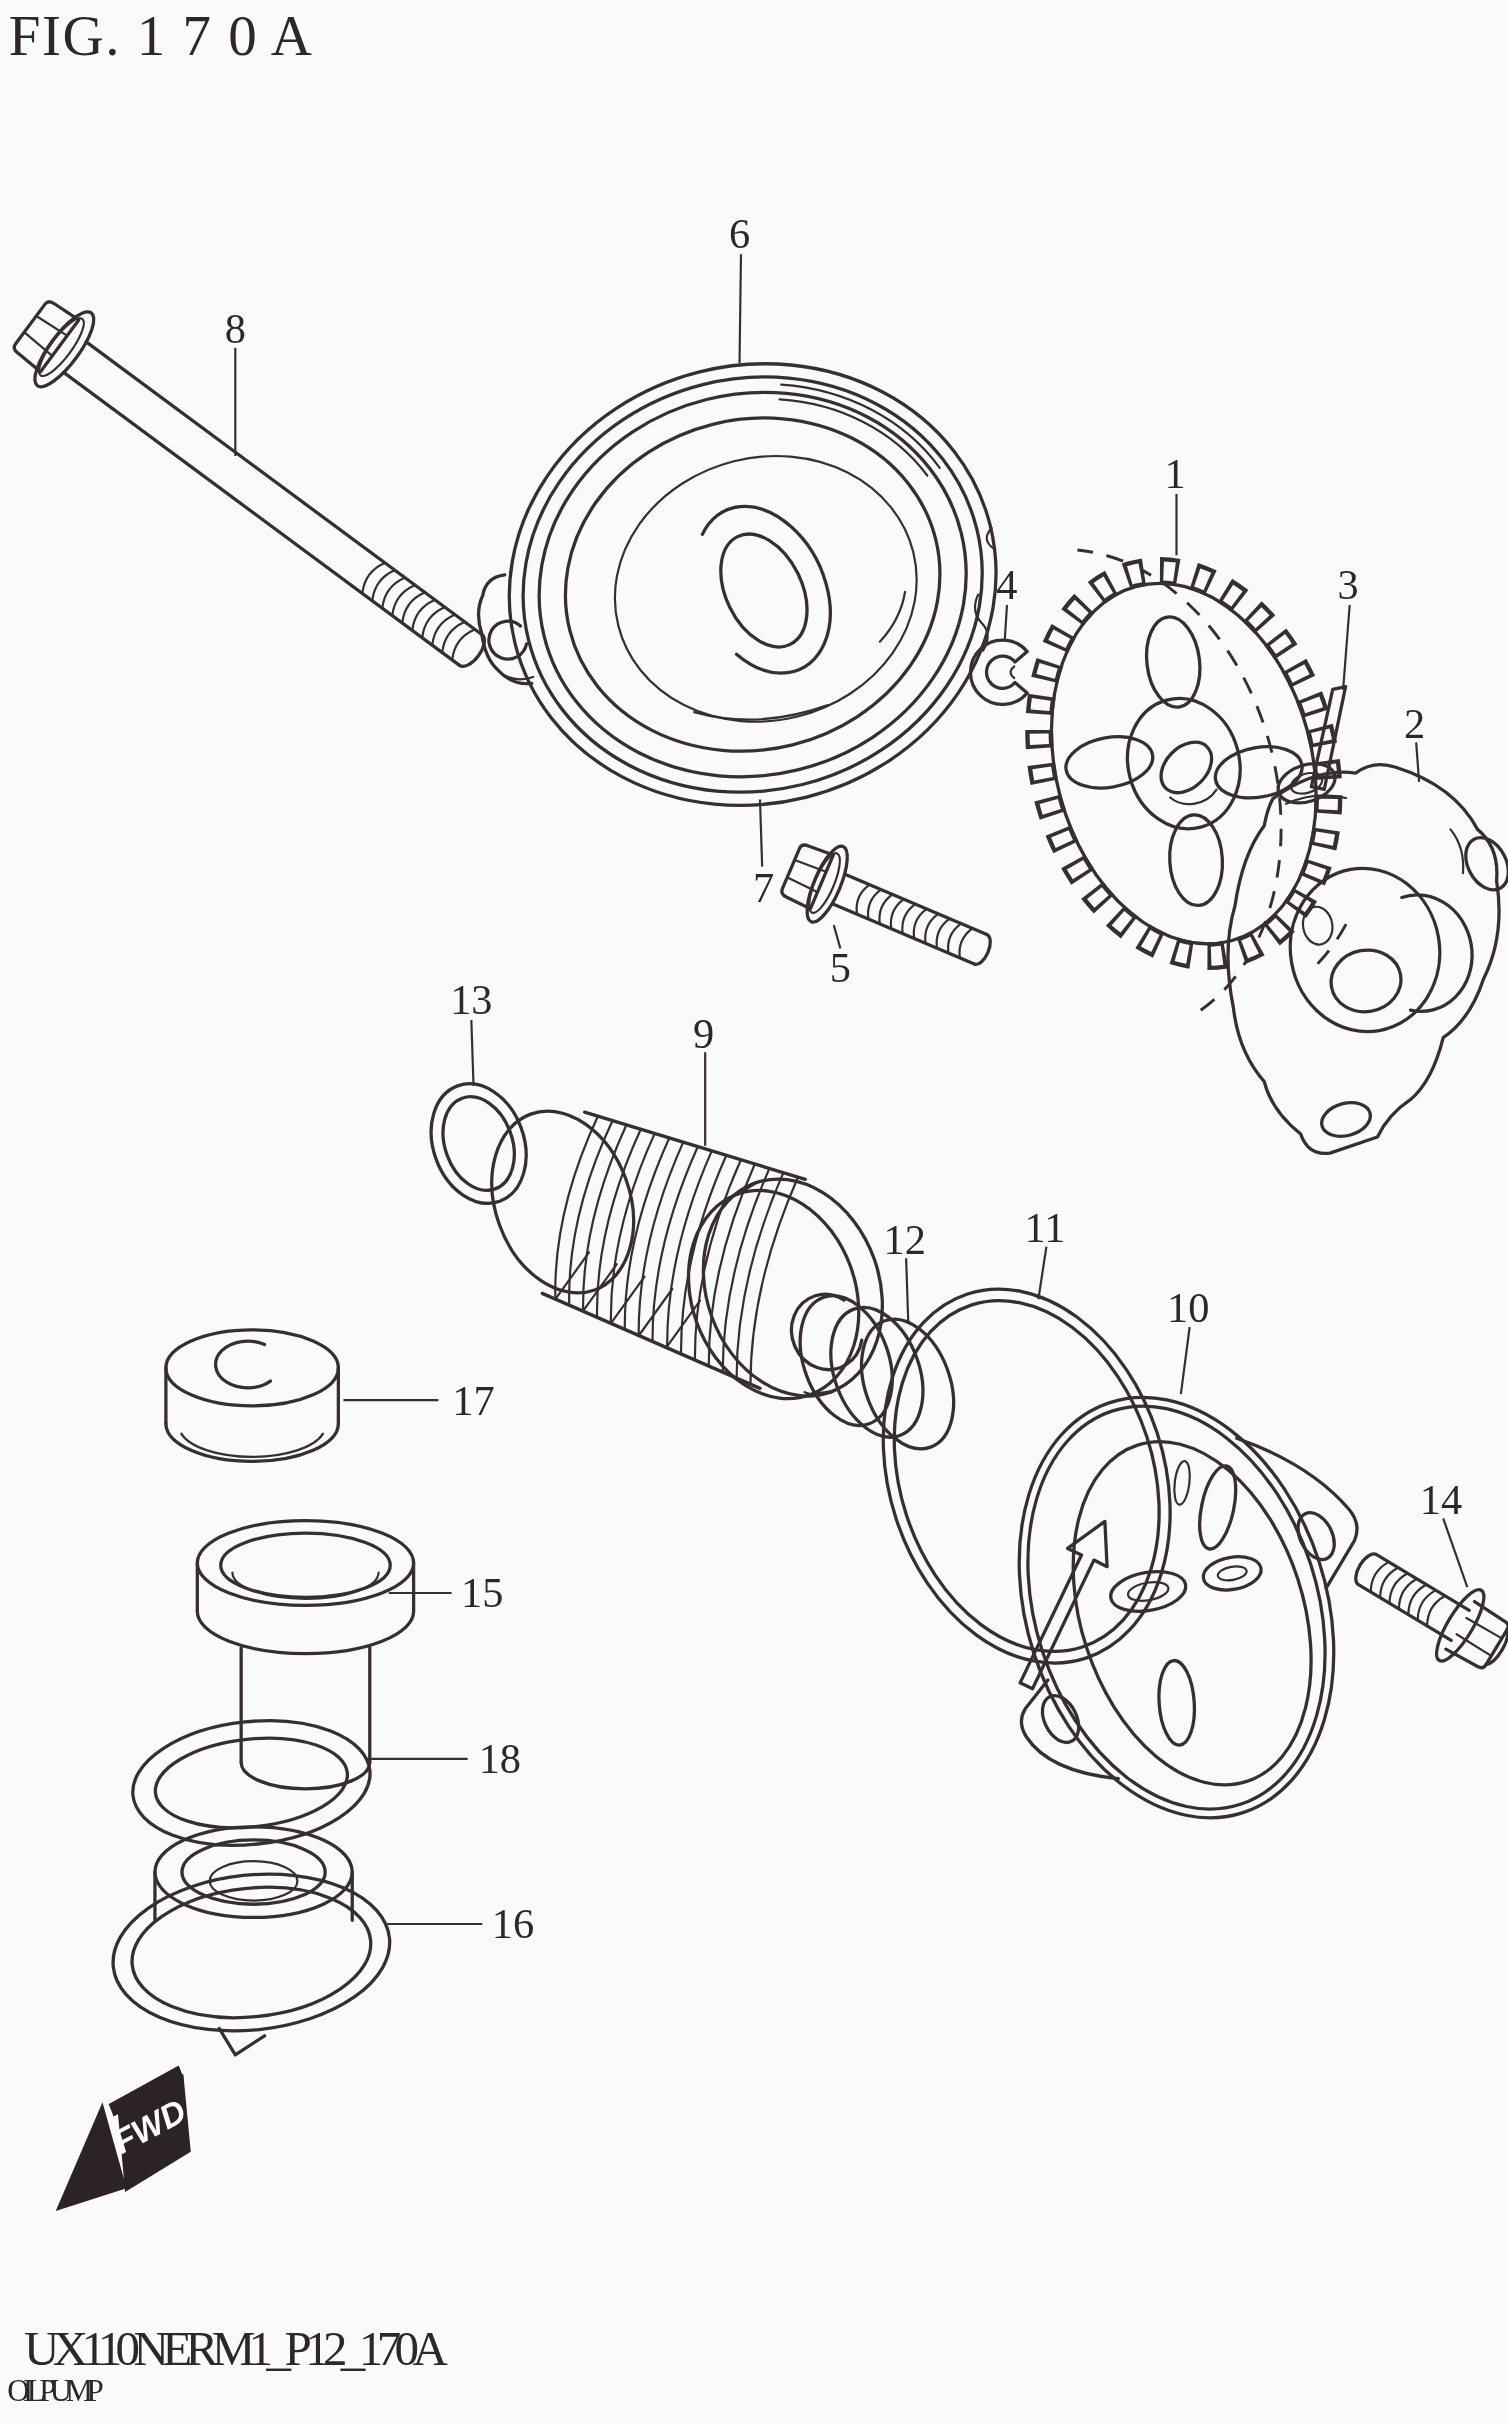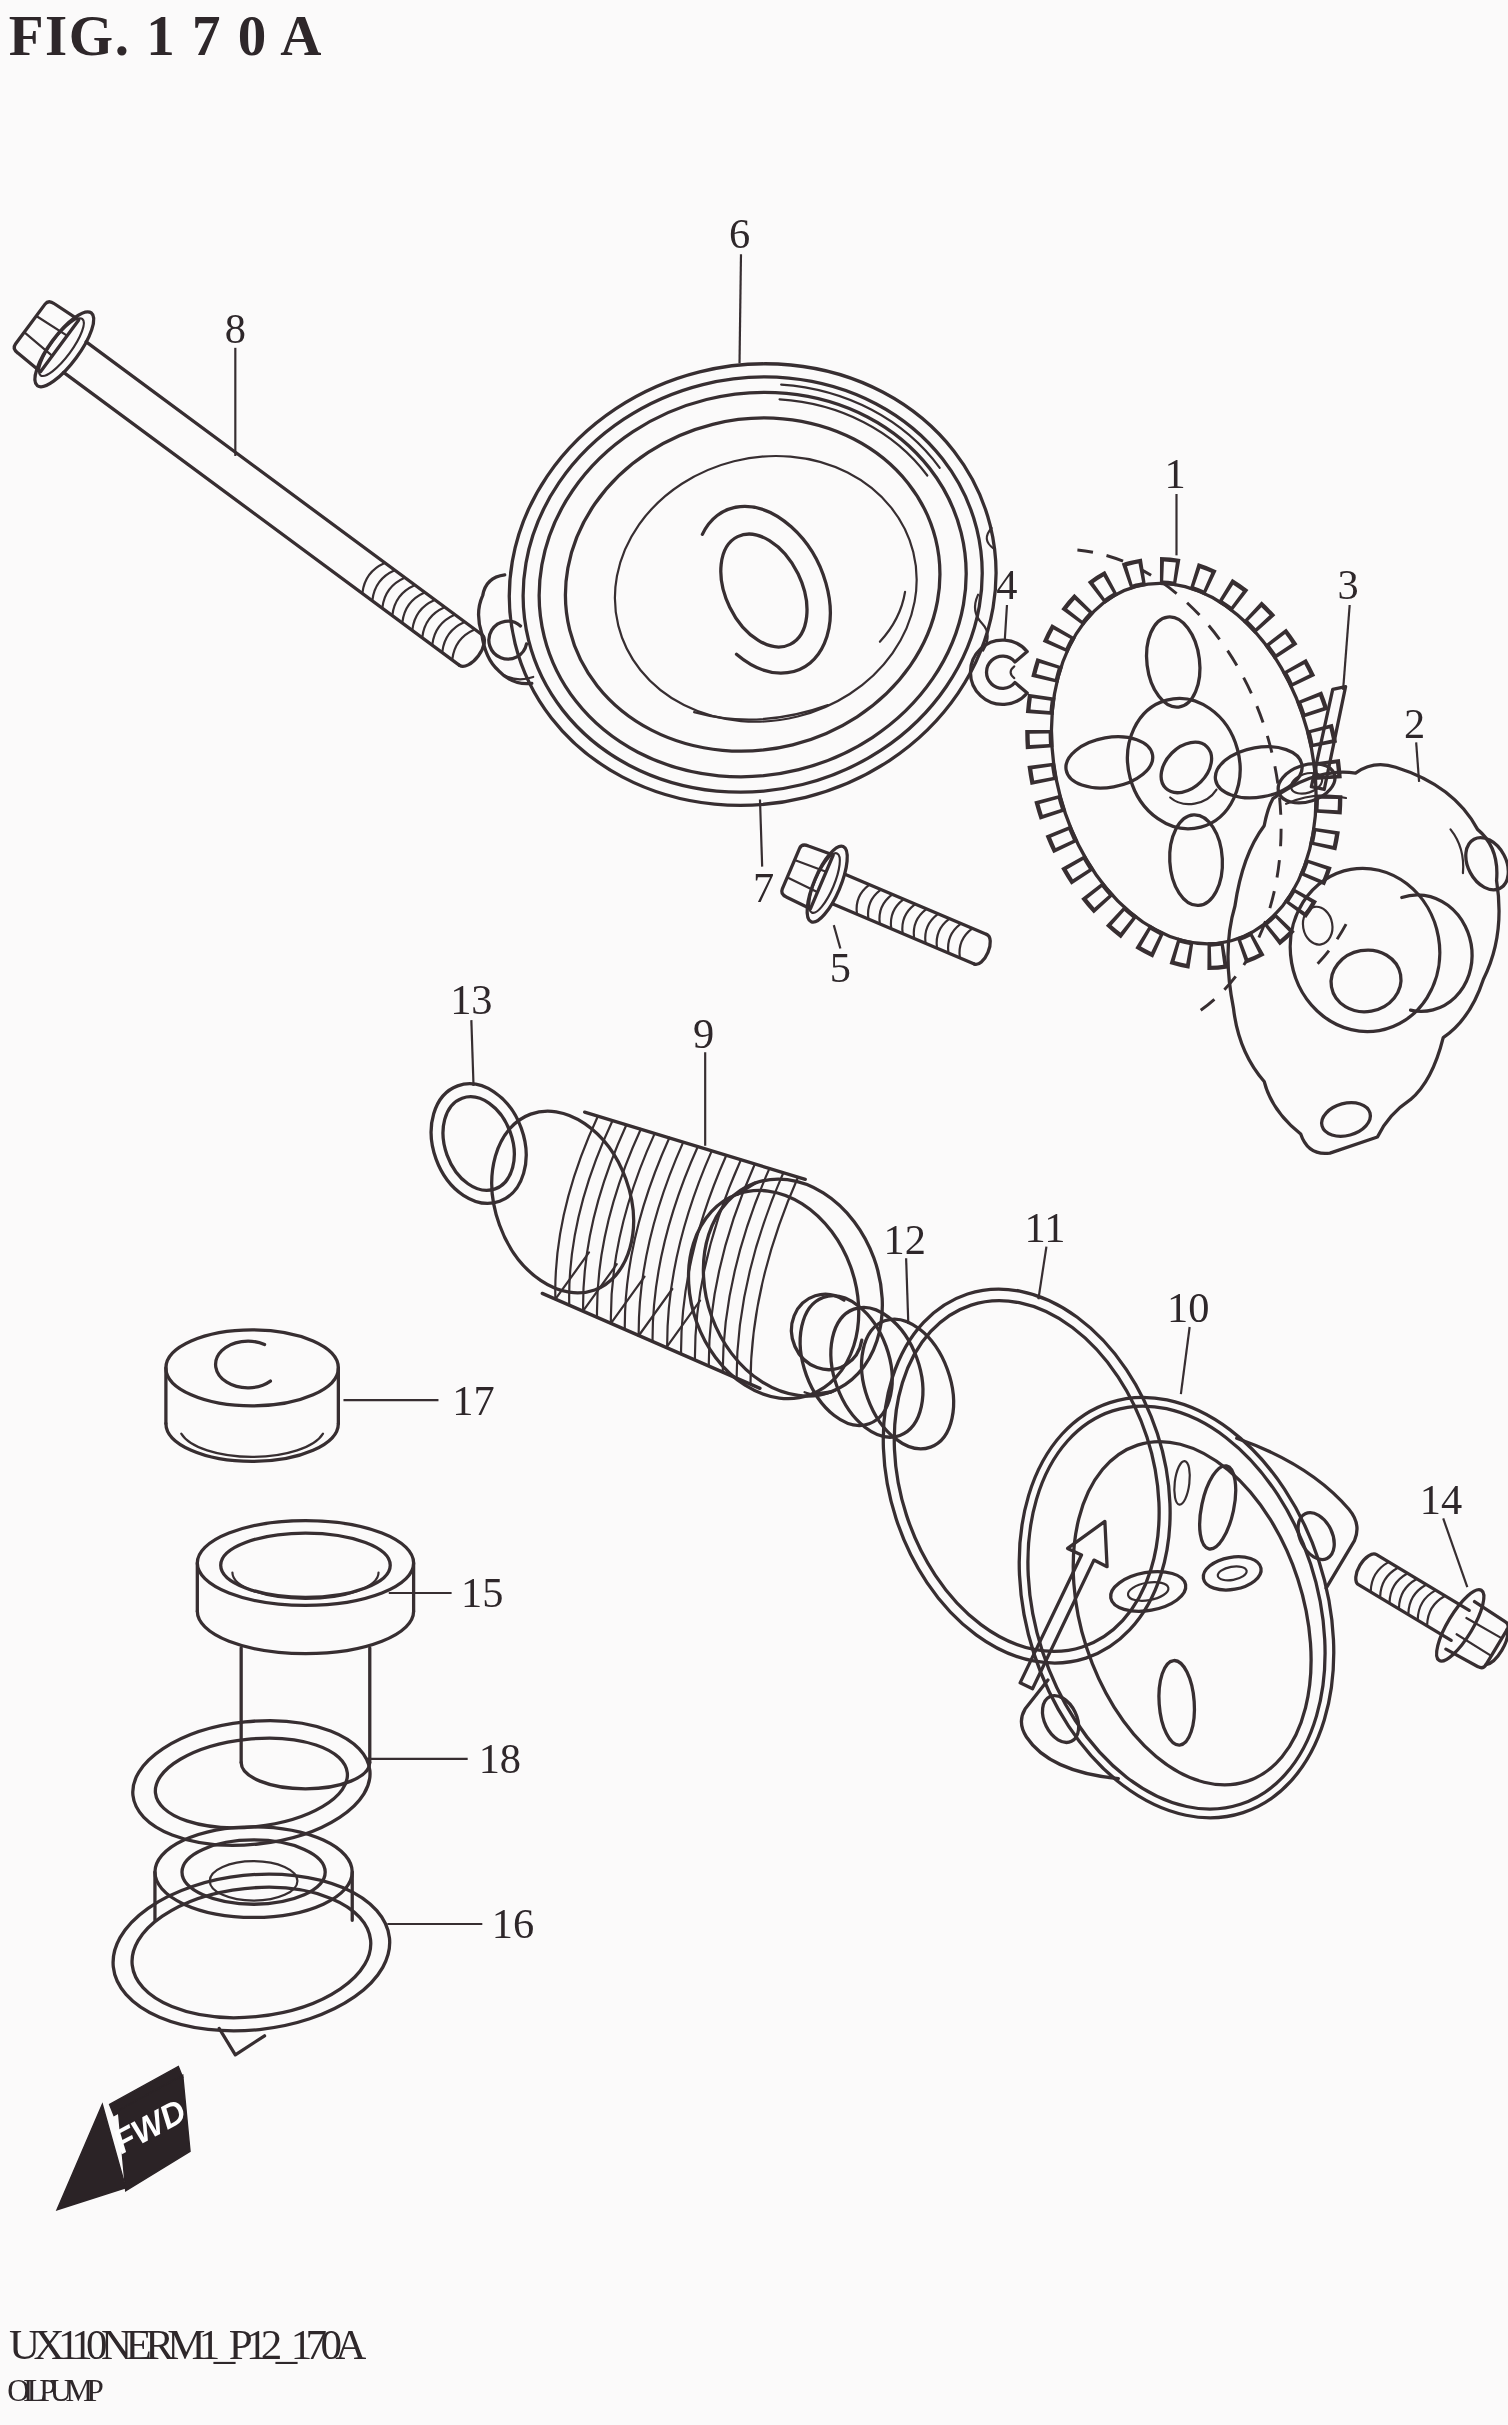--- a/index.html
+++ b/index.html
@@ -1,22 +1,22 @@
 <!DOCTYPE html>
 <html style="--background: #fbfafa; --line: #372e31; --text: #2e272a; --fwd-fill: #2b2326; --fwd-text: #ffffff;font-size:11.7px"><head>
 <meta charset="utf-8">
 <style>
   :root{
     --background:#fbfafa; --line:#372e31; --text:#2e272a; --fwd-fill:#2b2326; --fwd-text:#ffffff;
   }
   html,body{margin:0;padding:0;background:#888;}
   .page{position:relative;width:1509px;height:2426px;background:var(--background);overflow:hidden;
         font-family:"Liberation Serif", serif;color:var(--text);}
-  .figure-title{position:absolute;left:8.8px;top:2.9px;font-size:57px;font-weight:bold;letter-spacing:1.5px;white-space:pre;}
-  .footer-code{position:absolute;left:9px;top:2320px;font-size:43px;letter-spacing:-6.6px;white-space:pre;text-align:right;}
+  .figure-title{position:absolute;left:8.8px;top:2.9px;font-size:57px;font-weight:normal;letter-spacing:1.5px;white-space:pre;}
+  .footer-code{position:absolute;left:24px;top:2320px;font-size:49px;letter-spacing:-6.6px;white-space:pre;text-align:right;}
   .footer-caption{position:absolute;left:7.3px;top:2373px;font-size:31px;letter-spacing:-6.6px;white-space:pre;}
   svg.diagram{position:absolute;left:0;top:0;}
   .ln{stroke:var(--line);stroke-width:4.5;fill:none;stroke-linecap:round;stroke-linejoin:round;}
   .thin{stroke:var(--line);stroke-width:3;fill:none;stroke-linecap:round;}
   .leader{stroke:var(--line);stroke-width:3;fill:none;}
   .callout{font-family:"Liberation Serif",serif;font-size:58px;fill:var(--text);text-anchor:middle;dominant-baseline:central;}
   .teeth-dark{stroke:var(--line);stroke-width:38;fill:none;stroke-dasharray:25 22;}
   .teeth-bg{stroke:var(--background);stroke-width:26;fill:none;stroke-dasharray:15 32;stroke-dashoffset:-5;}
   .dashed{stroke:var(--line);stroke-width:4;fill:none;stroke-dasharray:24 19;}
   .fwd-solid{fill:var(--fwd-fill);stroke:var(--fwd-fill);stroke-width:2;}

